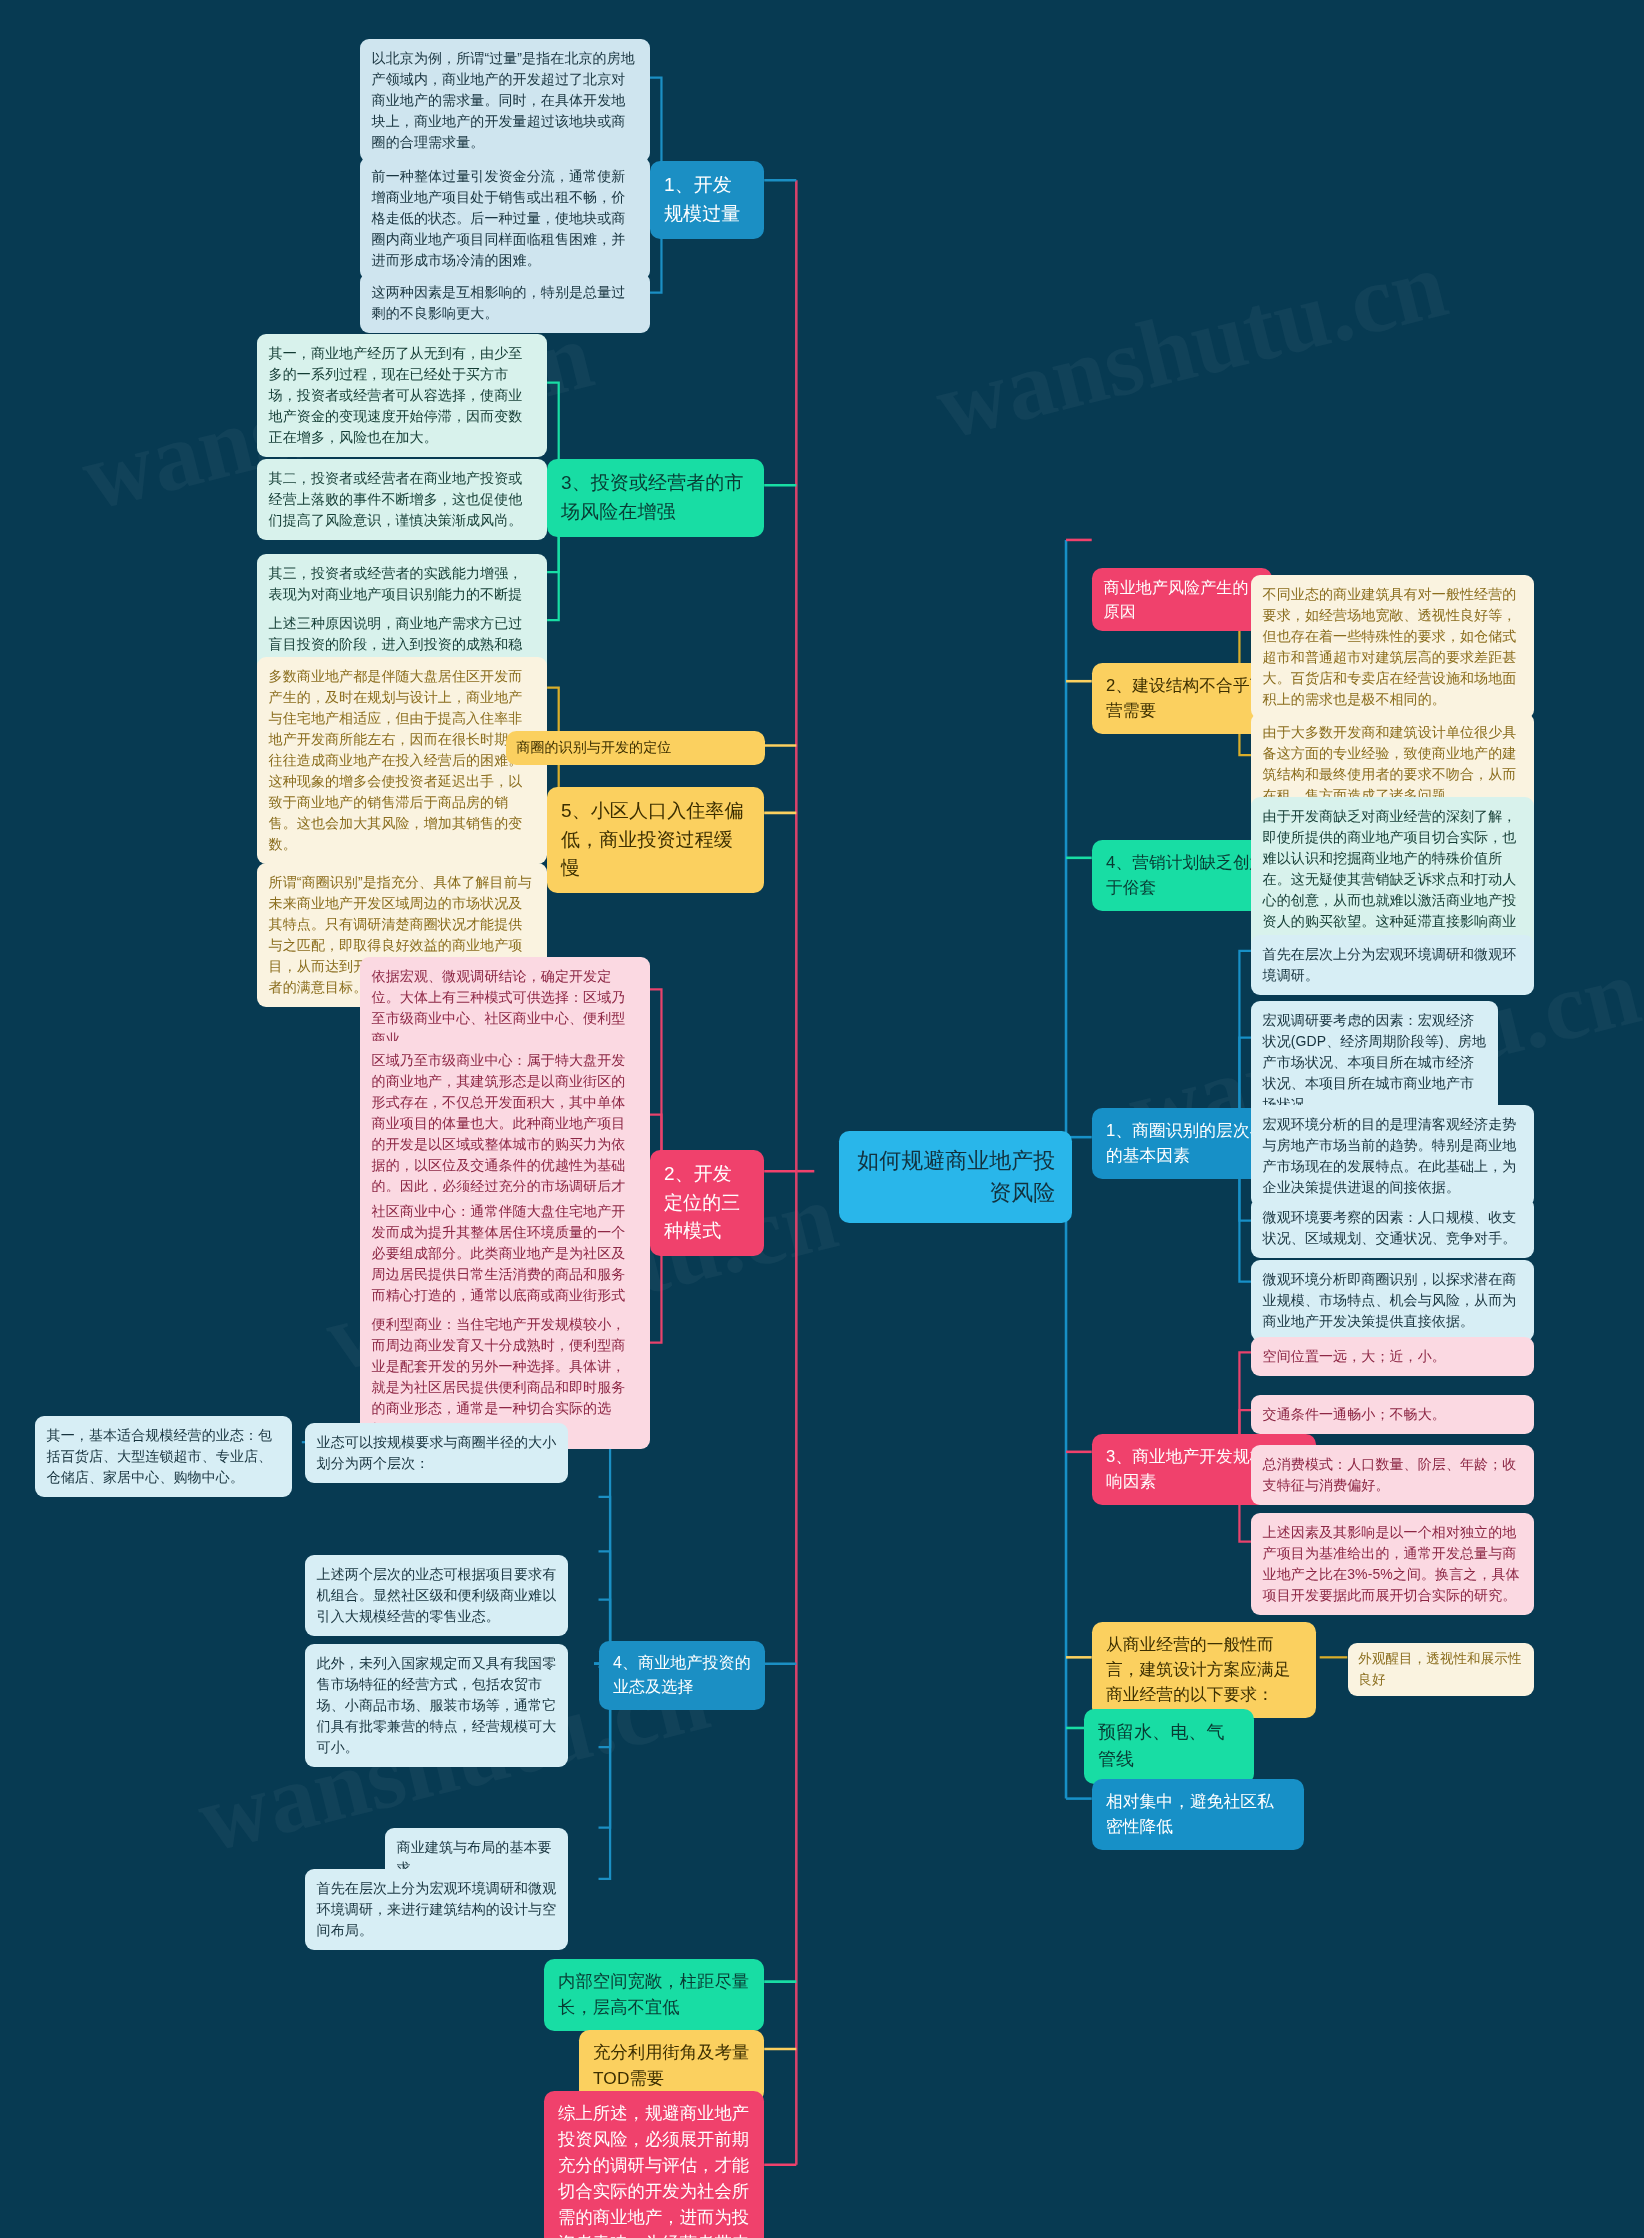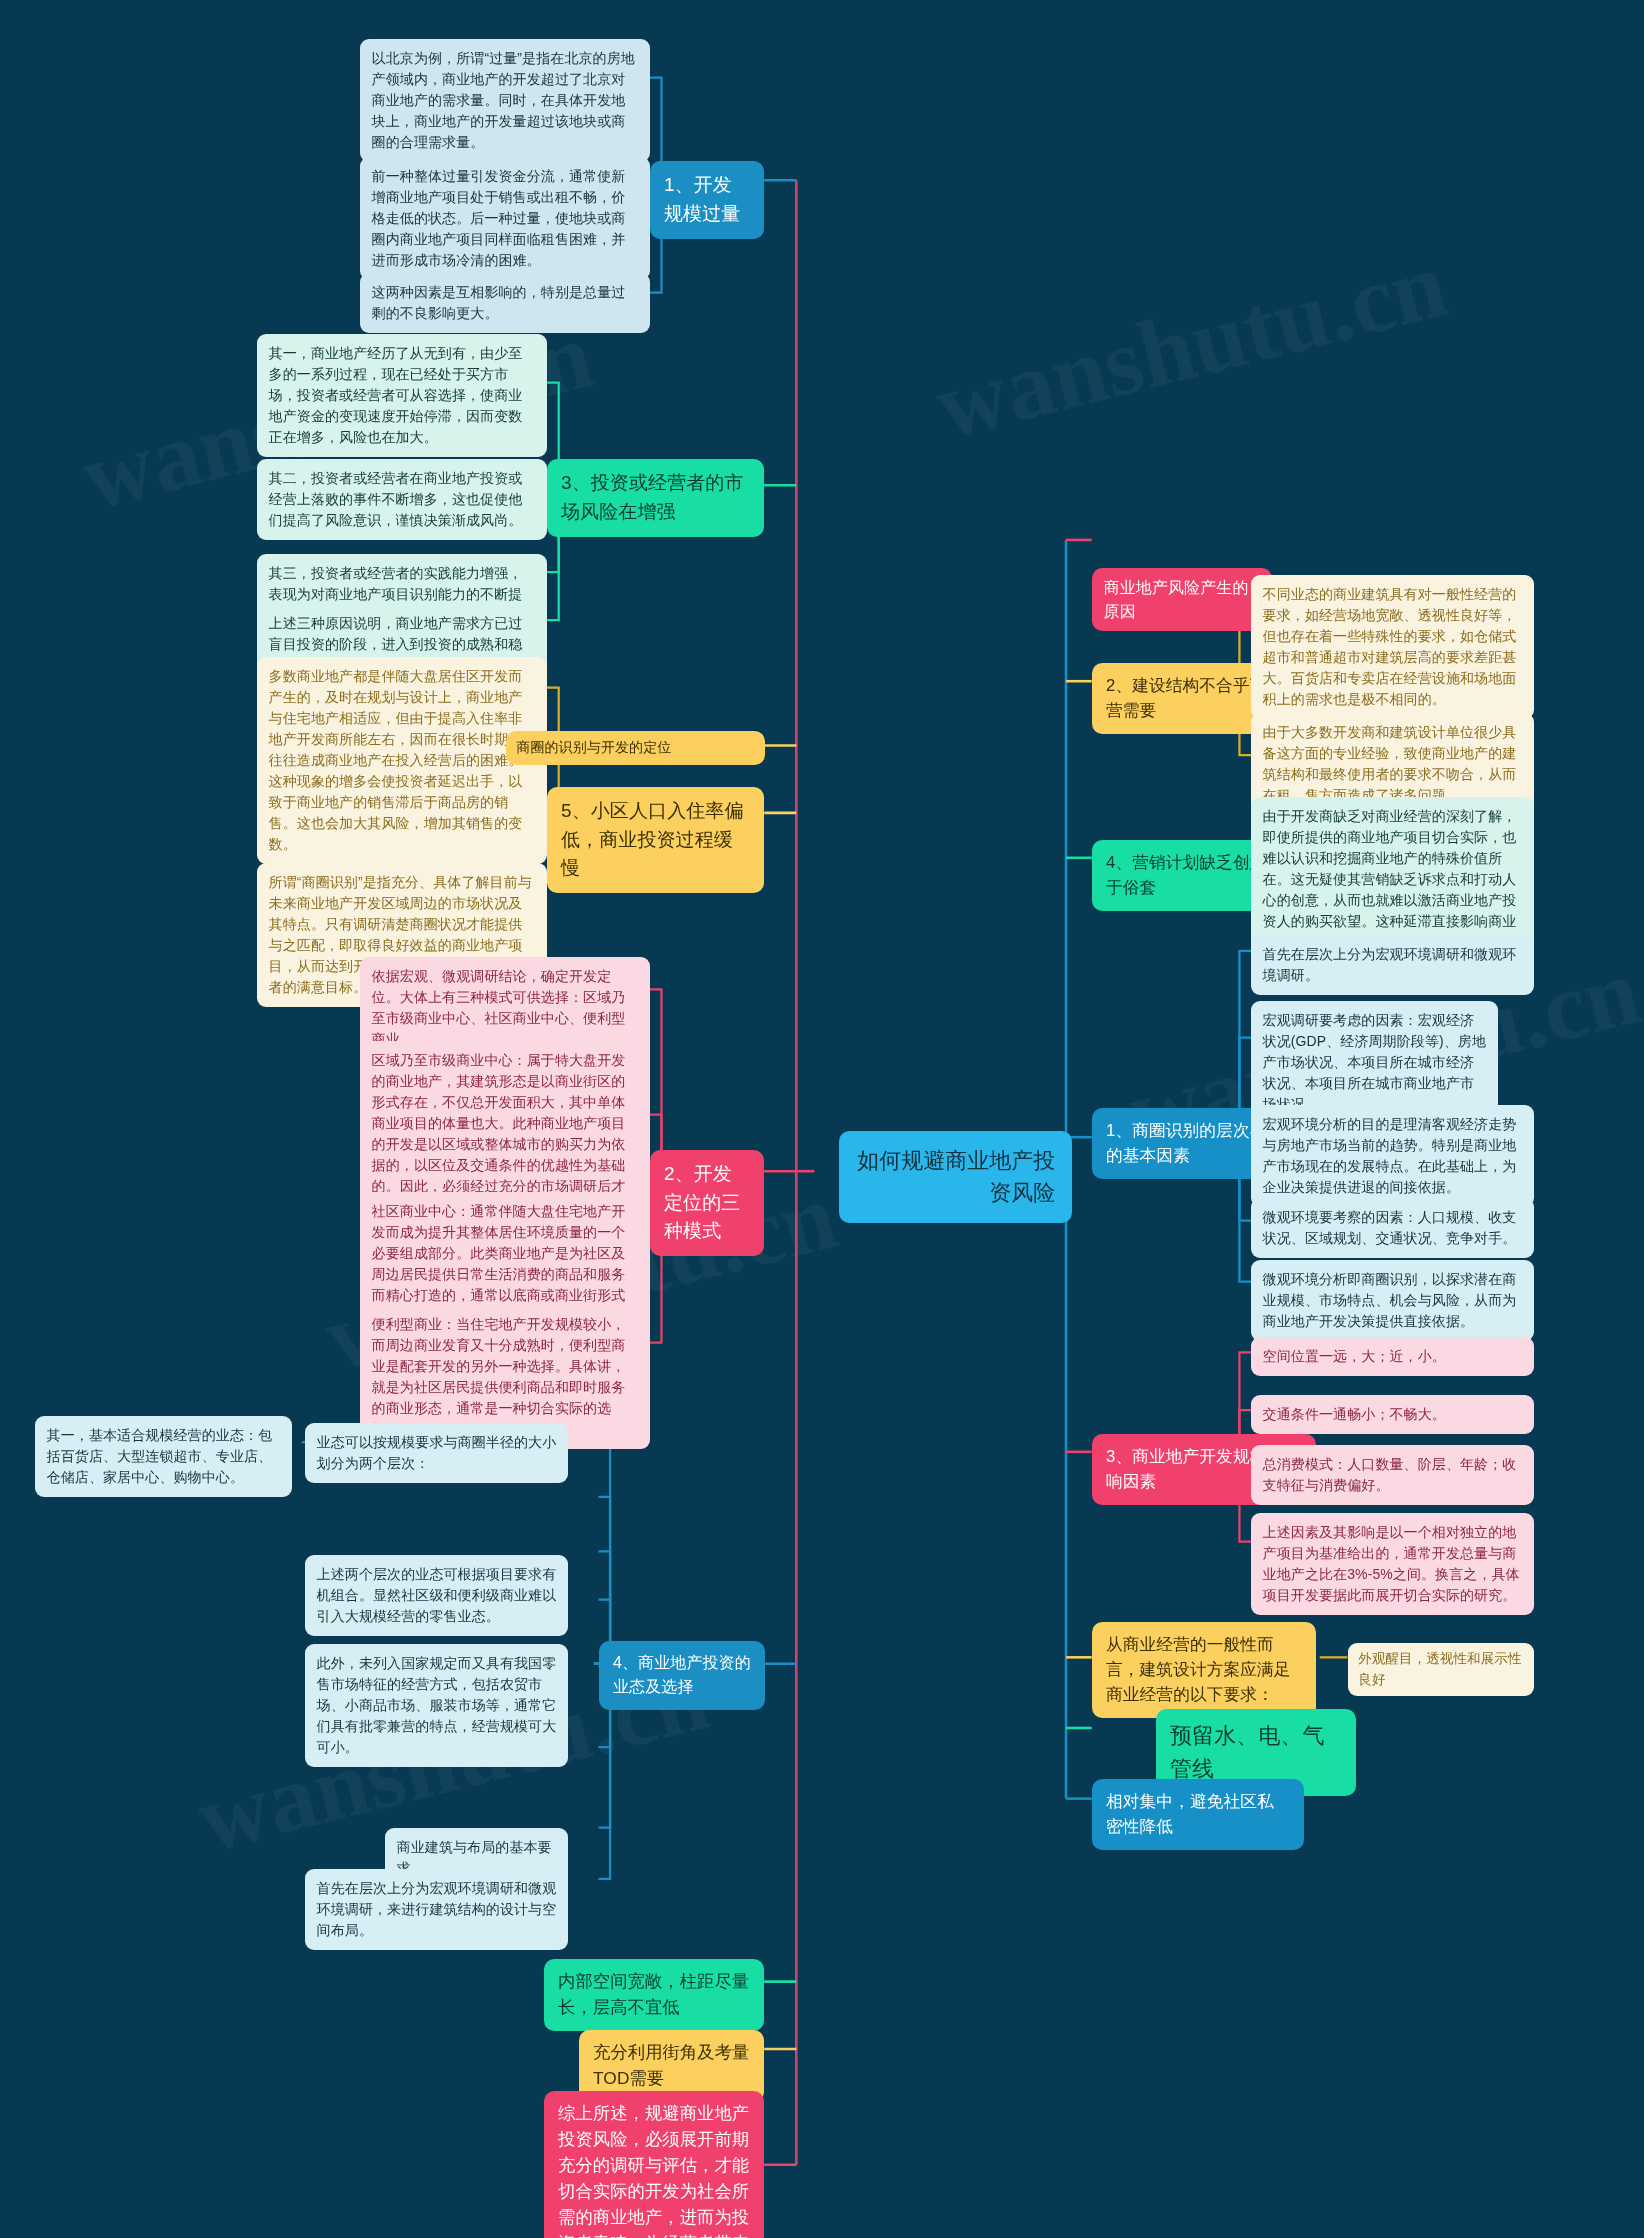--- a/index.html
+++ b/index.html
@@ -212,17 +212,17 @@
 
   <div class="node hdr pink" style="left:1092px; top:1434px; width:224px; font-size:16.7px;">3、商业地产开发规模的影响因素</div>
   <div class="node leaf lpink" style="left:1251px; top:1337px; width:283px;">空间位置一远，大；近，小。</div>
   <div class="node leaf lpink" style="left:1251px; top:1395px; width:283px;">交通条件一通畅小；不畅大。</div>
   <div class="node leaf lpink" style="left:1251px; top:1445px; width:283px;">总消费模式：人口数量、阶层、年龄；收支特征与消费偏好。</div>
   <div class="node leaf lpink" style="left:1251px; top:1513px; width:283px;">上述因素及其影响是以一个相对独立的地产项目为基准给出的，通常开发总量与商业地产之比在3%-5%之间。换言之，具体项目开发要据此而展开切合实际的研究。</div>
 
   <div class="node hdr yellow" style="left:1092px; top:1622px; width:224px; font-size:16.7px;">从商业经营的一般性而言，建筑设计方案应满足商业经营的以下要求：</div>
   <div class="node leaf lcream" style="left:1348px; top:1643px; width:186px; font-size:13.5px; padding:6.4px 10.3px;">外观醒目，透视性和展示性良好</div>
 
-  <div class="node hdr green" style="left:1156px; top:1709px; width:200px; font-size:22px;">预留水、电、气管线</div>
+  <div class="node hdr green" style="left:1084px; top:1709px; width:170px; font-size:18px;">预留水、电、气管线</div>
   <div class="node hdr teal" style="left:1092px; top:1779px; width:212px; font-size:16.7px;">相对集中，避免社区私密性降低</div>
 
 </div>
 
 
 </body></html>

